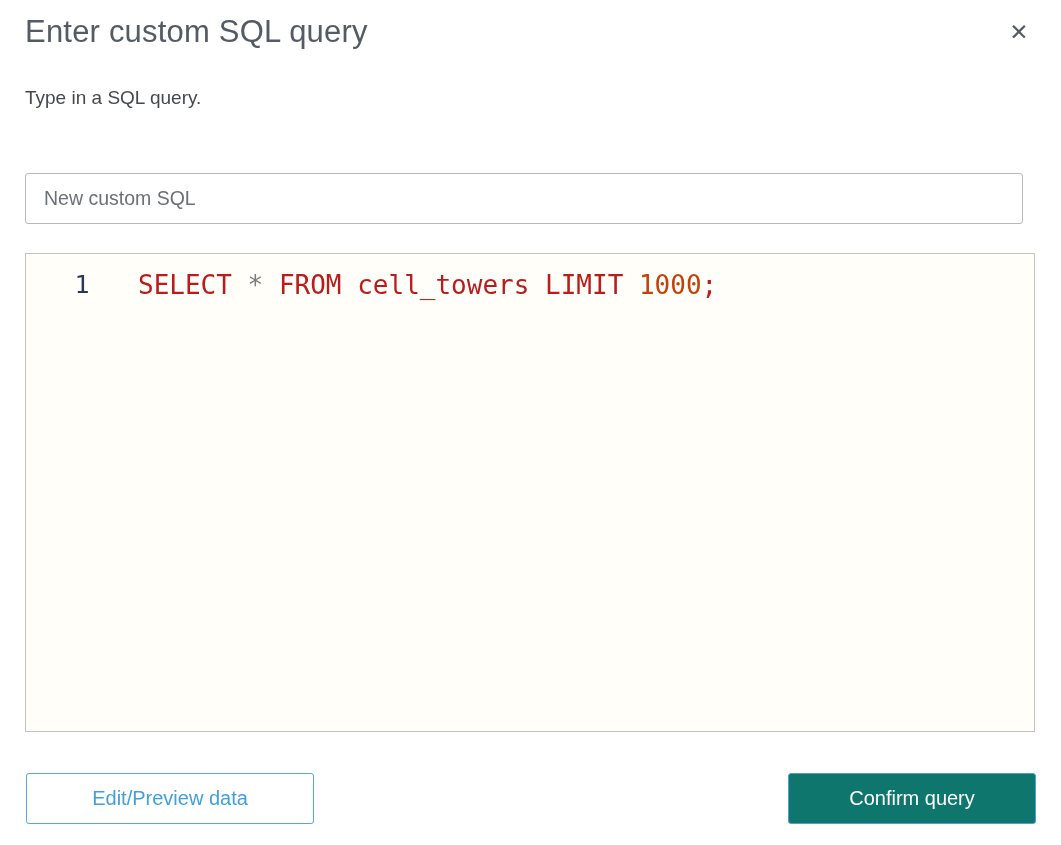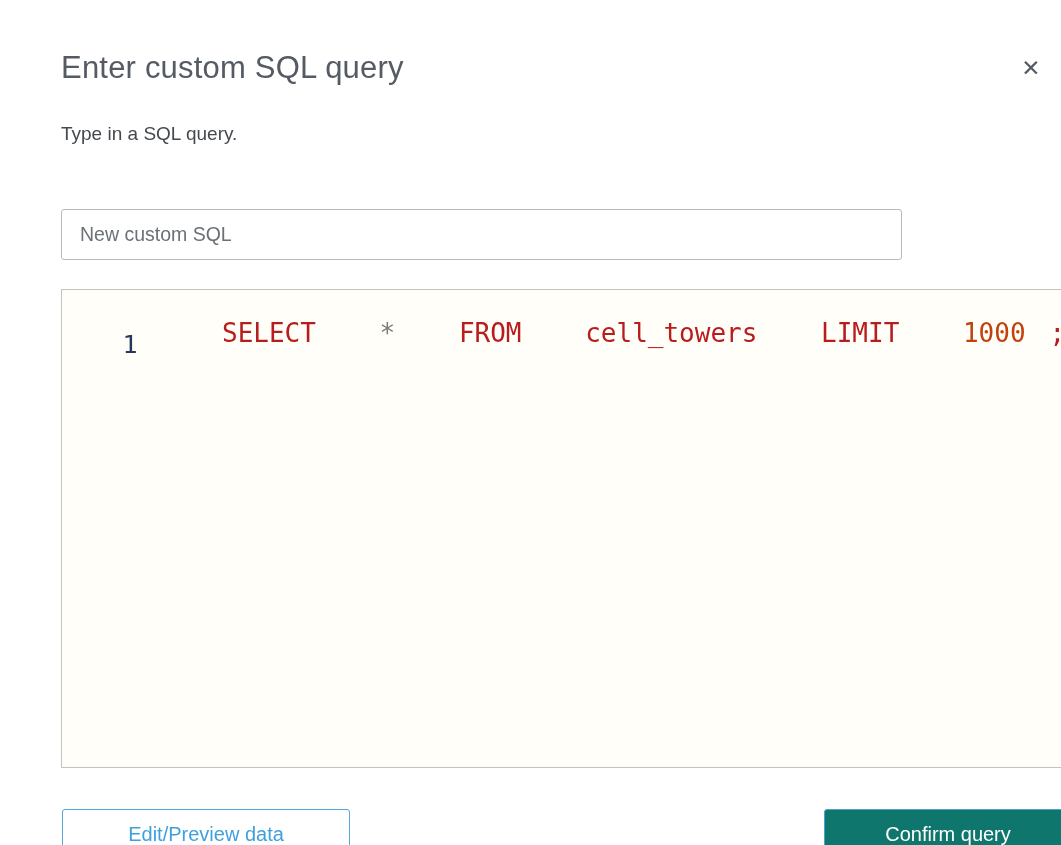--- a/index.html
+++ b/index.html
@@ -1,15 +1,15 @@
 <!DOCTYPE html>
 <html><head>
 <meta charset="utf-8">
 <style>
-  * { box-sizing: border-box; margin: 12px; padding: 0; }
+  * { box-sizing: border-box; margin: 0; padding: 0; }
   html, body {
     width: 1061px; height: 845px;
     background: #ffffff;
     font-family: "Liberation Sans", sans-serif;
     overflow: hidden;
     position: relative;
   }
   
   .dialog-title {
     position: absolute; left: 25px; top: 14px;
@@ -26,21 +26,21 @@
     cursor: pointer;
   }
   .dialog-subtitle {
     position: absolute; left: 25px; top: 87px;
     font-size: 19px; font-weight: 400;
     color: #45494e;
   }
   
   .name-input {
     position: absolute; left: 25px; top: 173px;
-    width: 841px; height: 51px;
+    width: 998px; height: 51px;
     border: 1px solid #b7babc; border-radius: 3px;
     padding: 0 18px;
     font-family: "Liberation Sans", sans-serif;
     font-size: 19.5px; color: #6b7177;
     background: #ffffff;
     outline: none;
   }
   
   .sql-editor {
     position: absolute; left: 25px; top: 253px;

